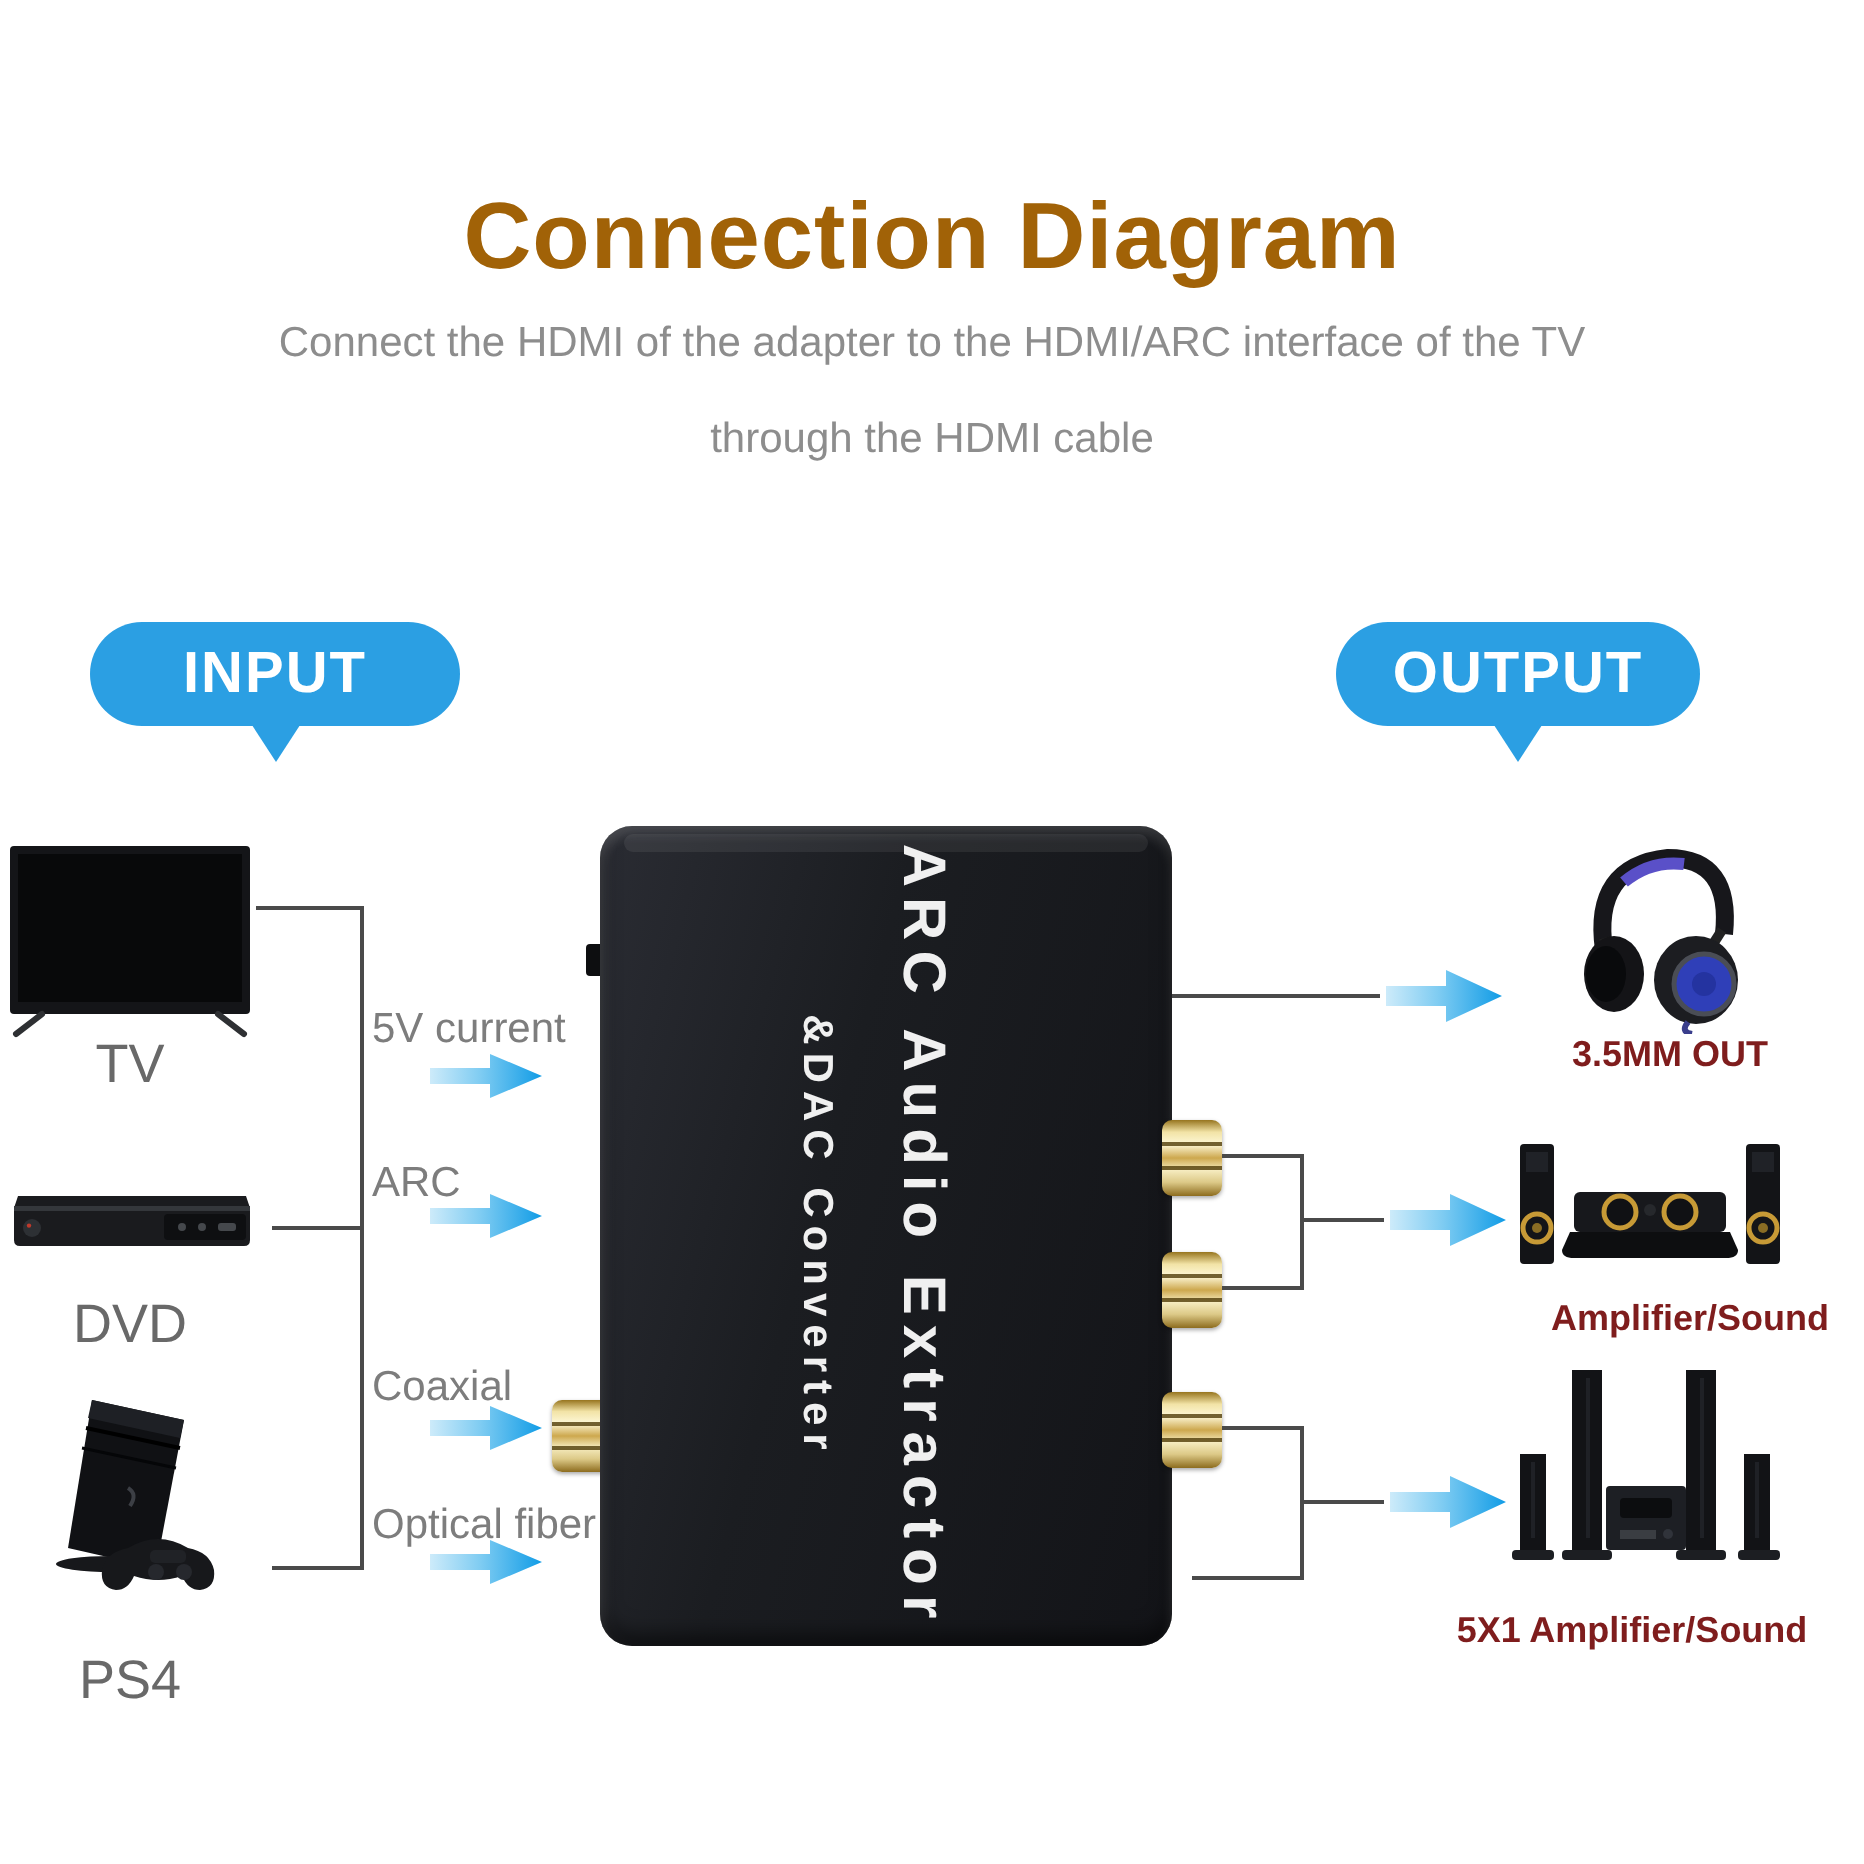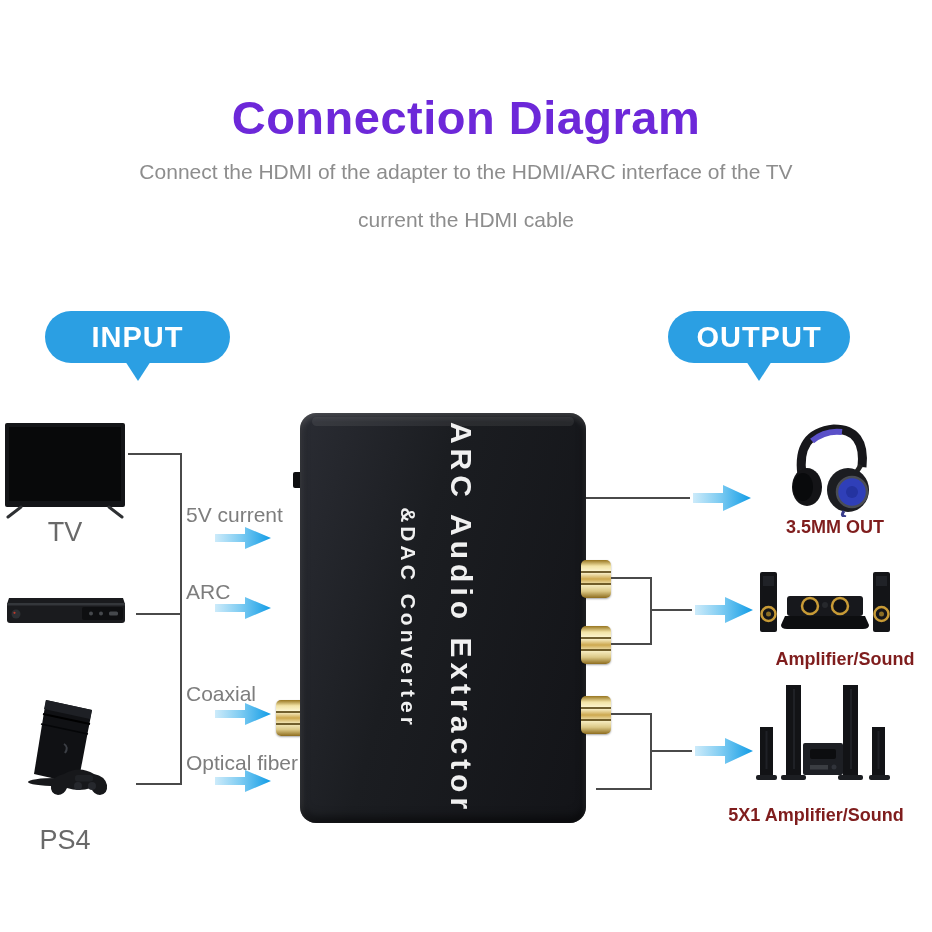--- a/index.html
+++ b/index.html
@@ -3,21 +3,21 @@
 <meta charset="utf-8">
 <style>
   html,body{margin:0;padding:0;background:#fff;}
   .canvas{
     position:relative;width:932px;height:932px;background:#ffffff;
     font-family:"Liberation Sans",sans-serif;overflow:hidden;
   }
   
   .title{
     position:absolute;left:0;right:0;top:90px;text-align:center;
-    font-size:47px;font-weight:700;color:#6d28d9;letter-spacing:0.5px;
+    font-size:47px;font-weight:700;color:#a16207;letter-spacing:0.5px;
   }
   .subtitle{
     position:absolute;left:0;right:0;text-align:center;
     font-size:21px;color:#8d8d8d;font-weight:400;
   }
   .subtitle.l1{top:160px;}
   .subtitle.l2{top:208px;}
   
   .bubble{
     position:absolute;top:311px;height:52px;background:#2b9fe3;border-radius:27px;
@@ -84,21 +84,21 @@
       <linearGradient id="arrowGrad" x1="0" y1="0" x2="1" y2="0">
         <stop offset="0" stop-color="#cdebfa"></stop>
         <stop offset="0.45" stop-color="#7fccf2"></stop>
         <stop offset="1" stop-color="#119ce6"></stop>
       </linearGradient>
     </defs>
   </svg>
 
   <div class="title">Connection Diagram</div>
   <div class="subtitle l1">Connect the HDMI of the adapter to the HDMI/ARC interface of the TV</div>
-  <div class="subtitle l2">current the HDMI cable</div>
+  <div class="subtitle l2">through the HDMI cable</div>
 
   <div class="bubble output">
     <span>OUTPUT</span>
   </div>
   <div class="bubble input">
     <span>INPUT</span>
   </div>
 
   <svg class="svgwrap" style="left:4px;top:422px" width="122" height="98" viewBox="0 0 122 98">
     <rect x="1" y="1" width="120" height="84" rx="2" fill="#141518"></rect>
@@ -111,20 +111,21 @@
   <svg class="svgwrap" style="left:6px;top:590px" width="120" height="38" viewBox="0 0 120 38">
     <path d="M3 8 L117 8 L119 14 L119 30 Q119 33 116 33 L4 33 Q1 33 1 30 L1 14 Z" fill="#1a1b1e"></path>
     <rect x="1" y="13" width="118" height="2.5" fill="#34373b"></rect>
     <rect x="76" y="17" width="41" height="13" rx="2" fill="#0e0f11"></rect>
     <circle cx="85" cy="23.5" r="2" fill="#45484c"></circle>
     <circle cx="95" cy="23.5" r="2" fill="#45484c"></circle>
     <rect x="103" y="21.5" width="9" height="4" rx="1.5" fill="#45484c"></rect>
     <circle cx="10" cy="24" r="4.5" fill="#2d3034"></circle>
     <circle cx="8.5" cy="22.8" r="1.1" fill="#c0392b"></circle>
   </svg>
+  <div class="devlabel" style="top:635px">DVD</div>
 
   <svg class="svgwrap" style="left:12px;top:698px" width="118" height="108" viewBox="0 0 118 108">
     <path d="M34 2 L80 12 L66 86 L22 76 Z" fill="#101114"></path>
     <path d="M34 2 L80 12 L78 21 L32 11 Z" fill="#1e2025"></path>
     <path d="M31 16 L78 26" stroke="#000" stroke-width="2" fill="none"></path>
     <path d="M29 26 L76 36" stroke="#050608" stroke-width="1.5" fill="none"></path>
     <path d="M52 46 q5 3 1 9" stroke="#3c3f45" stroke-width="2" fill="none"></path>
     <ellipse cx="44" cy="84" rx="28" ry="4" fill="#17181b"></ellipse>
     <path d="M52 76 q15 -9 30 0 q11 2 13 11 q1 9 -7 10 q-6 0 -9 -7 q-12 4 -24 0 q-3 7 -9 7 q-8 -1 -7 -10 q2 -9 13 -11 Z" fill="#17181b"></path>
     <circle cx="66" cy="88" r="4" fill="#26282d"></circle>

